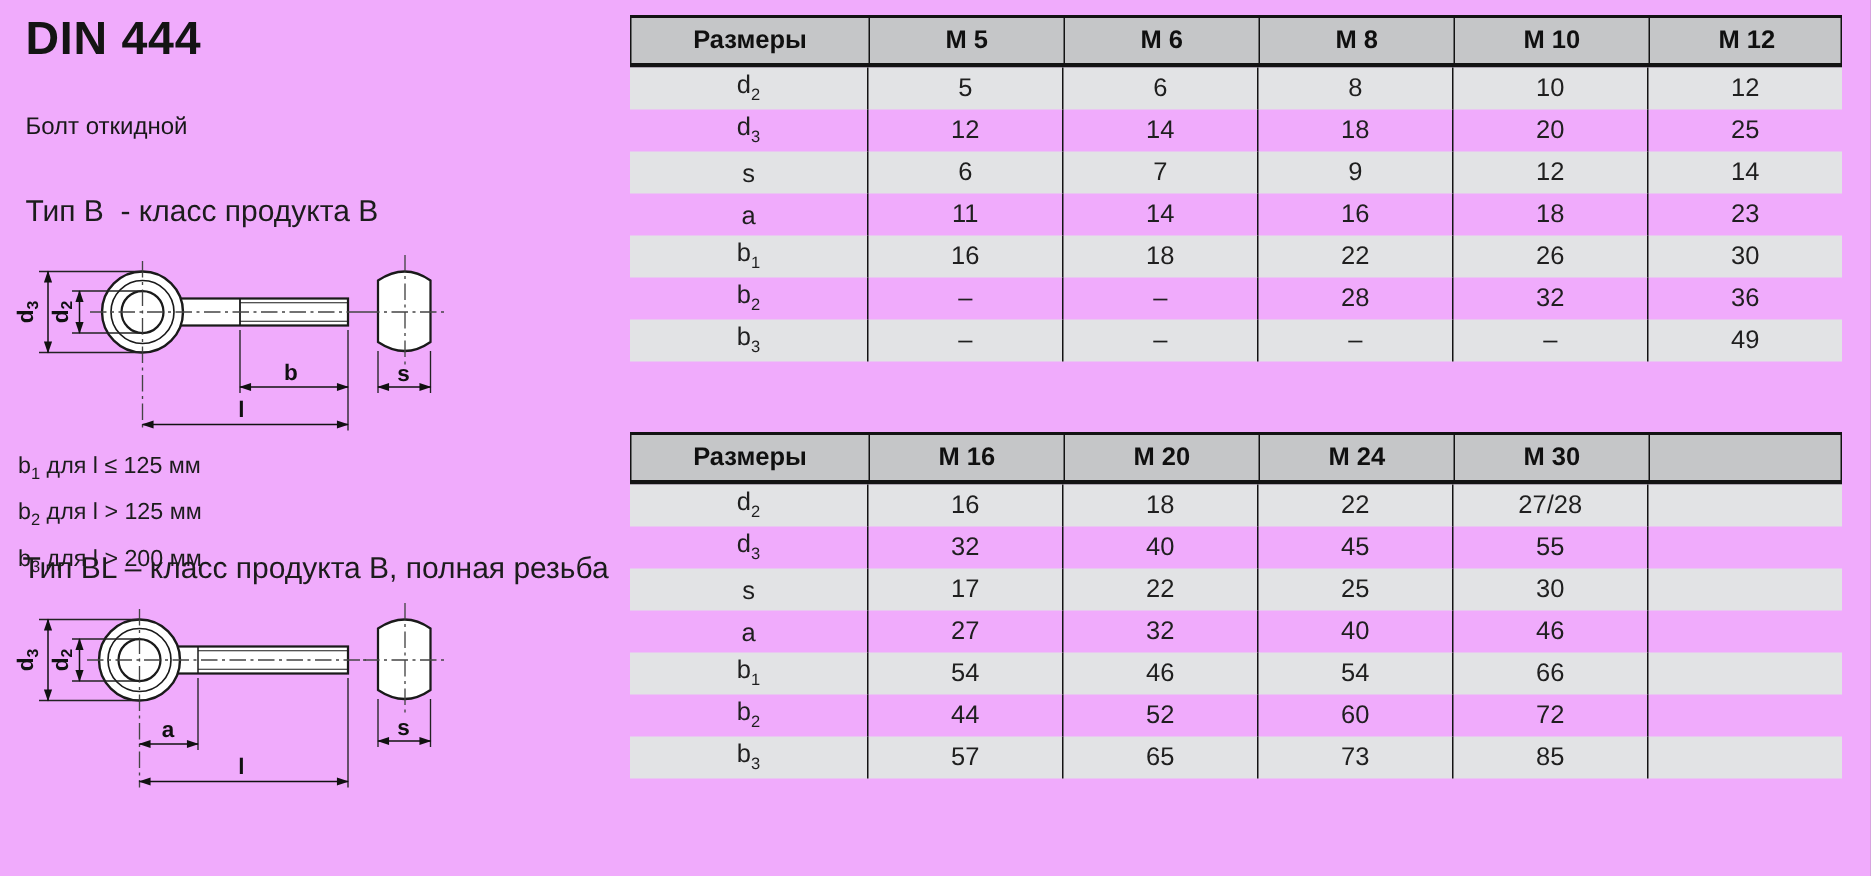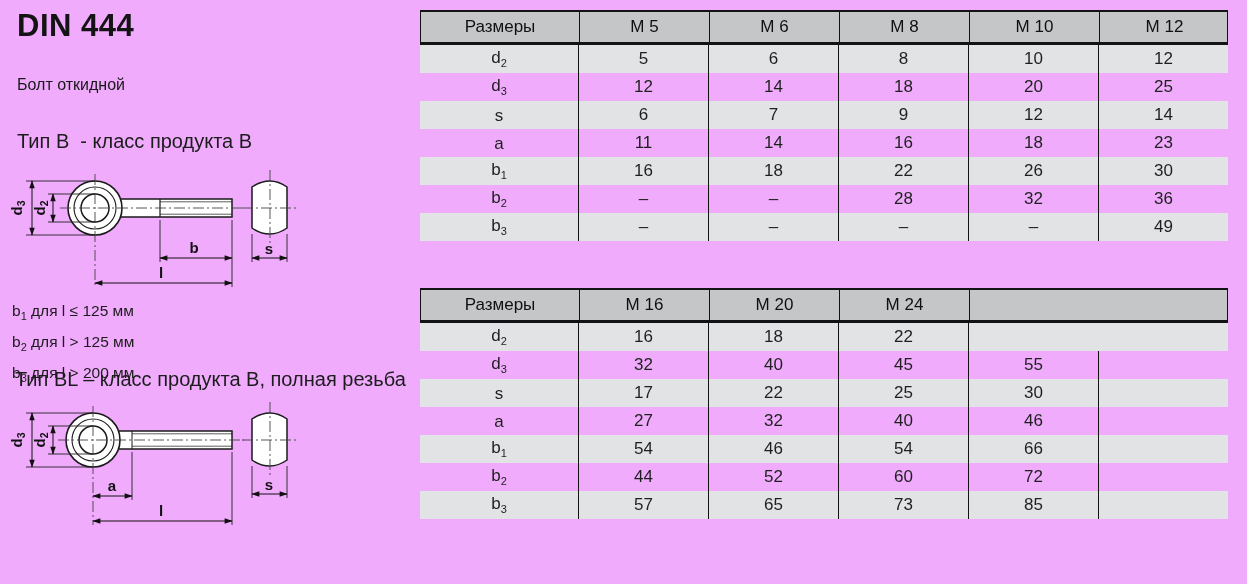--- a/index.html
+++ b/index.html
@@ -28,21 +28,21 @@
   .drawing text{font-size:15px;font-weight:700;fill:#111;}
   .drawing .ssub{font-size:10.5px;}
 
   .tables-area{position:absolute;left:420px;top:0;}
   .spec-table{position:absolute;left:0;width:808px;}
   .spec-table-1{top:10px;}
   .spec-table-2{top:288px;}
 
   .trow{display:grid;grid-template-columns:158px 130px 130px 130px 130px 130px;height:28px;}
   .thead{height:35px;background:var(--header-bg);border:1px solid var(--border);
-         border-top-width:2px;border-bottom-width:3px;font-weight:400;}
+         border-top-width:2px;border-bottom-width:3px;font-weight:700;}
   .thead .cell{font-size:17px;color:#101010;}
   .cell{display:flex;align-items:center;justify-content:center;font-size:17px;color:var(--text);}
   .sep{border-left:1px solid var(--border);}
   .alt{background:var(--row-alt-bg);}
   .cell .lab{line-height:1;}
   .cell sub{font-size:11px;}
 </style>
 </head>
 <body>
 
@@ -230,29 +230,31 @@
           <div class="cell sep">–</div>
           <div class="cell sep">49</div>
         </div>
       </div>
     <div class="spec-table spec-table-2">
         <div class="trow thead">
           <div class="cell">Размеры</div>
           <div class="cell sep">M 16</div>
           <div class="cell sep">M 20</div>
           <div class="cell sep">M 24</div>
+          <div class="cell sep">M 30</div>
           <div class="cell sep"></div>
         </div>
         <div class="trow alt">
           <div class="cell">
             <span class="lab"><span>d</span><sub>2</sub></span>
           </div>
           <div class="cell sep">16</div>
           <div class="cell sep">18</div>
           <div class="cell sep">22</div>
+          <div class="cell sep">27/28</div>
           <div class="cell sep"></div>
         </div>
         <div class="trow">
           <div class="cell">
             <span class="lab"><span>d</span><sub>3</sub></span>
           </div>
           <div class="cell sep">32</div>
           <div class="cell sep">40</div>
           <div class="cell sep">45</div>
           <div class="cell sep">55</div>

